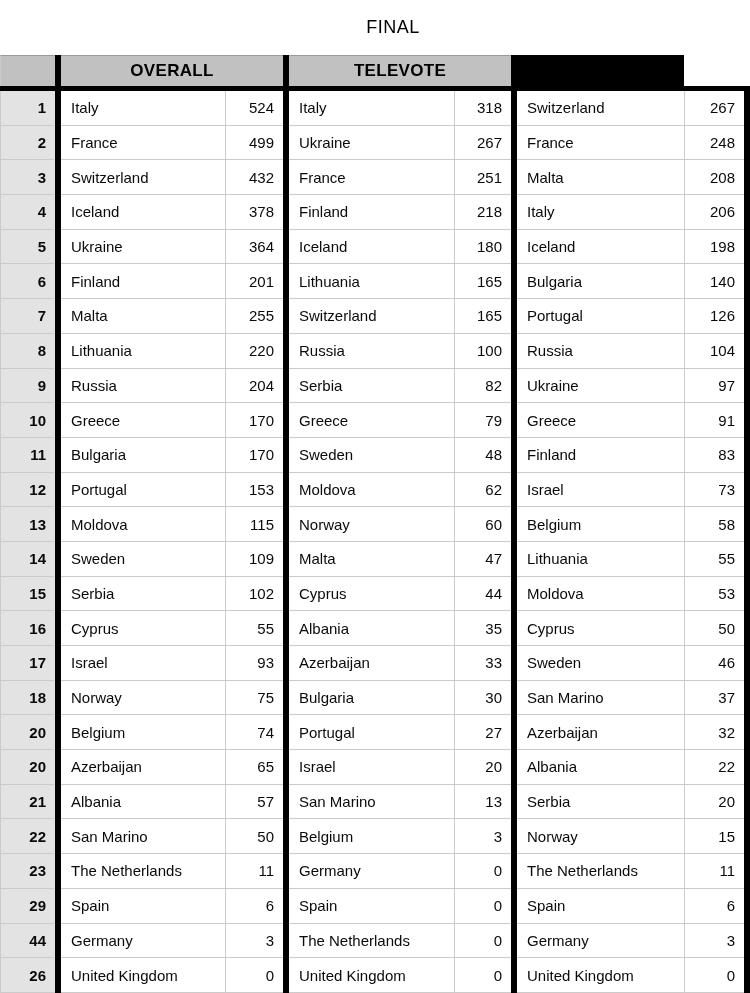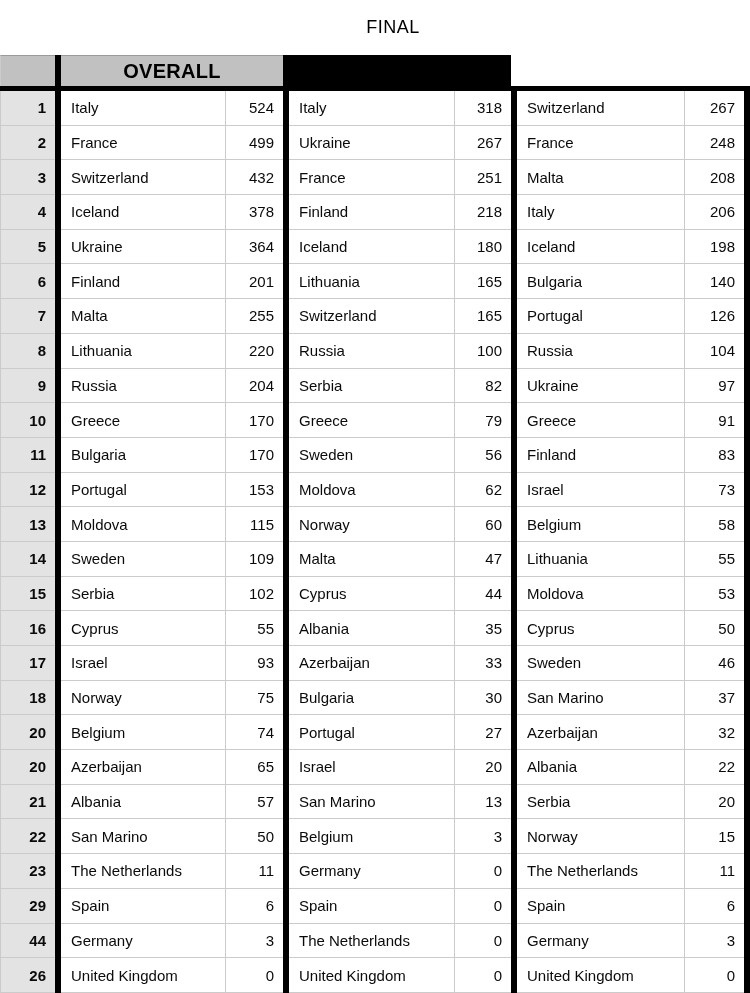--- a/index.html
+++ b/index.html
@@ -34,21 +34,21 @@
   .grid{
     display:grid;
     grid-template-columns:55px 6px 164px 58px 6px 165px 57px 6px 167px 60px 6px;
   }
   .hcell{
     height:31px;
     background:var(--header-bg);
     display:flex;
     align-items:center;
     justify-content:center;
-    font-size:20px;
+    font-size:17px;
     font-weight:700;
     letter-spacing:0.3px;
     border-top:1px solid var(--header-top-line);
     color:#000;
   }
   .rank-h{
     border-left:1px solid var(--grid-line);
   }
   .span2{grid-column:span 2;}
   .hbar{
@@ -95,20 +95,21 @@
 
 <div class="title-bar">
   <div class="title">FINAL</div>
 </div>
 
 <div class="grid" id="results-grid">
   <div class="hcell rank-h"></div>
   <div class="hbar"></div>
   <div class="hcell span2">OVERALL</div>
   <div class="hbar"></div>
+  <div class="hcell span2">TELEVOTE</div>
   <div class="hbar"></div>
   <div class="hbar"></div>
   <div class="black-divider"></div>
 
 <div class="cell rank">1</div>
     <div class="cell bar"></div>
     <div class="cell country">Italy</div>
     <div class="cell points">524</div>
     <div class="cell bar"></div>
     <div class="cell country">Italy</div>
@@ -215,21 +216,21 @@
     <div class="cell bar"></div>
     <div class="cell country">Greece</div>
     <div class="cell points">91</div>
     <div class="cell bar"></div>
     <div class="cell rank">11</div>
     <div class="cell bar"></div>
     <div class="cell country">Bulgaria</div>
     <div class="cell points">170</div>
     <div class="cell bar"></div>
     <div class="cell country">Sweden</div>
-    <div class="cell points">56</div>
+    <div class="cell points">48</div>
     <div class="cell bar"></div>
     <div class="cell country">Finland</div>
     <div class="cell points">83</div>
     <div class="cell bar"></div>
     <div class="cell rank">12</div>
     <div class="cell bar"></div>
     <div class="cell country">Portugal</div>
     <div class="cell points">153</div>
     <div class="cell bar"></div>
     <div class="cell country">Moldova</div>

